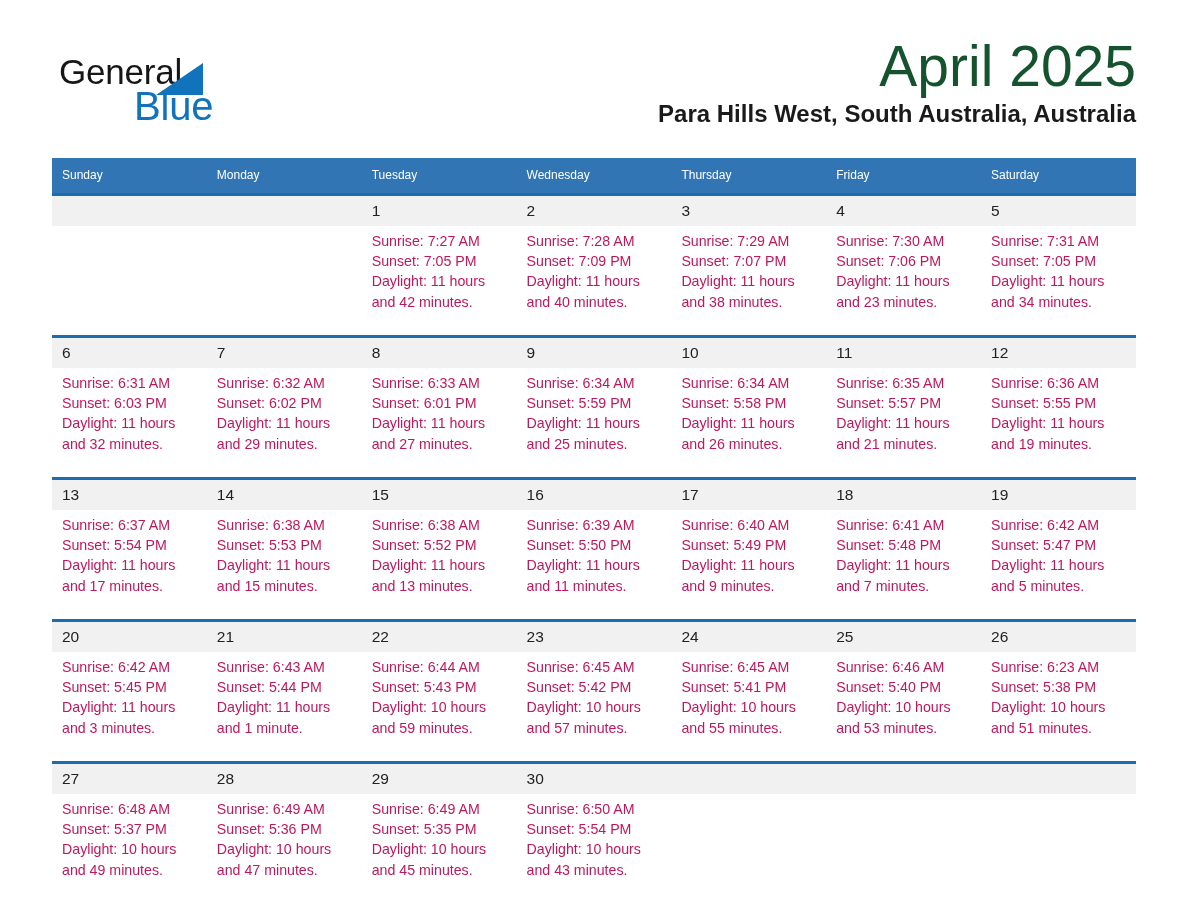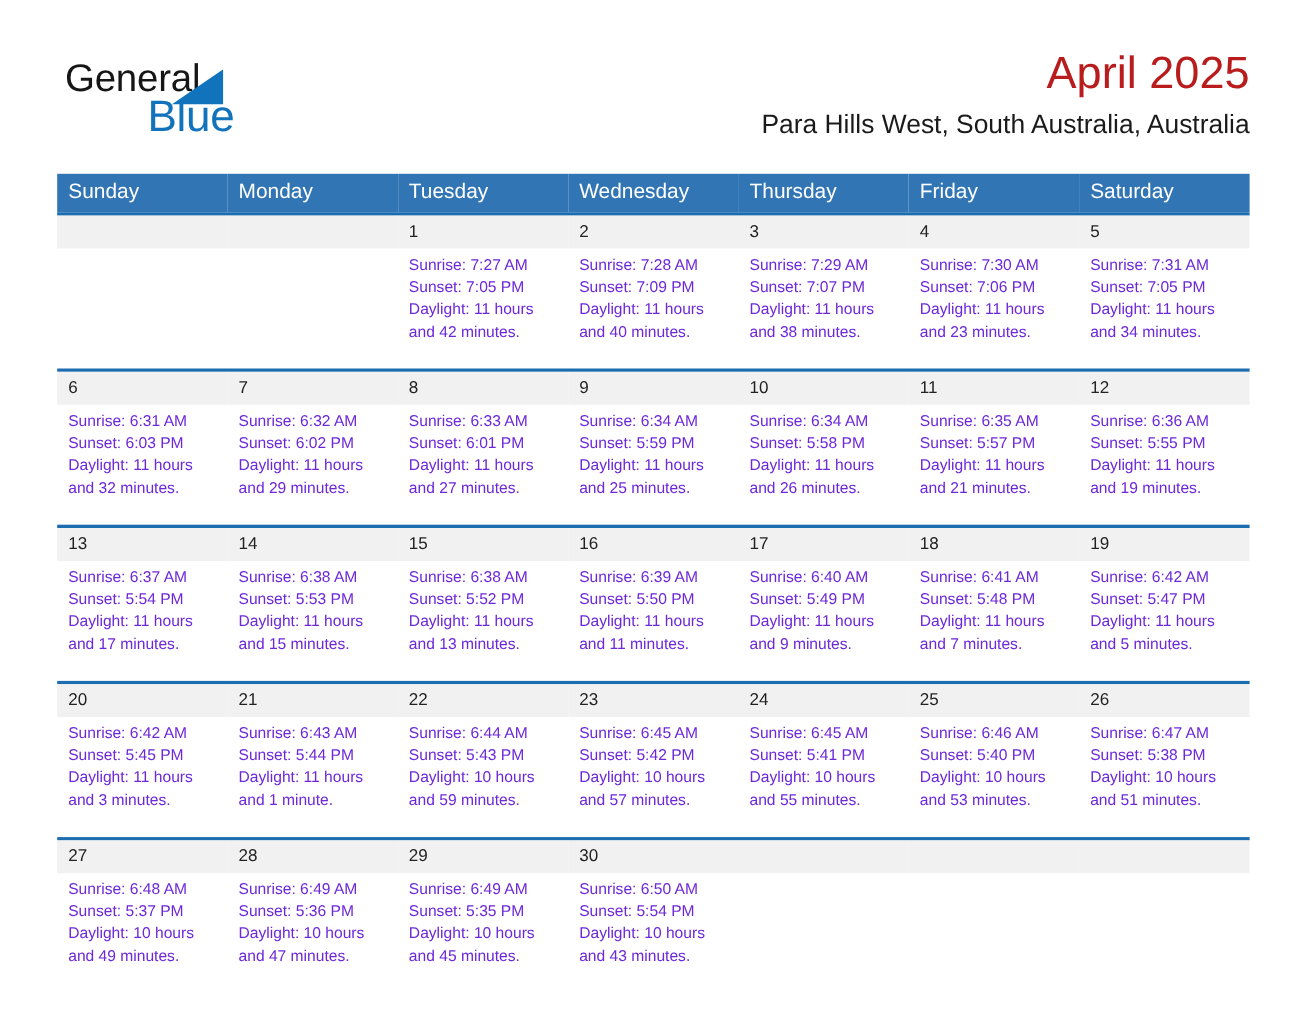--- a/index.html
+++ b/index.html
@@ -67,52 +67,52 @@
     letter-spacing: -0.2px;
   }
 
   .title-block {
     position: absolute;
     right: 0;
     top: 0;
     text-align: right;
   }
   .month-title {
-    font-size: 41px;
-    color: #b91c1c;
+    font-size: 57px;
+    color: #14532d;
     font-weight: 400;
     line-height: 52px;
     letter-spacing: 0px;
     white-space: nowrap;
   }
   .location-title {
     margin-top: 8px;
     font-size: 24px;
     color: #1a1a1a;
-    font-weight: 400;
+    font-weight: 700;
     line-height: 28px;
     white-space: nowrap;
   }
 
   
   .calendar {
     position: absolute;
     left: 52px;
     top: 158px;
     width: 1084px;
     border-collapse: collapse;
     table-layout: fixed;
   }
 
   .calendar col { width: 154.85px; }
 
   .cal-head th {
     background: #3175b4;
     color: #ffffff;
-    font-size: 19px;
+    font-size: 12px;
     font-weight: 400;
     text-align: left;
     padding: 8px 0 9px 10px;
     line-height: 18px;
     vertical-align: middle;
   }
 
   
   tr.week-sep td {
     padding: 0;
@@ -129,21 +129,21 @@
     color: #222222;
     padding: 5px 0 6px 10px;
     line-height: 19px;
     vertical-align: top;
     height: 19px;
   }
 
   tr.dayinfo td {
     background: #ffffff;
     font-size: 14.2px;
-    color: #6d28d9;
+    color: #be185d;
     padding: 5px 12px 12px 10px;
     line-height: 20.2px;
     vertical-align: top;
     height: 92px;
   }
   tr.dayinfo td .line { white-space: nowrap; }
   tr.dayinfo td.empty { }
 </style>
 </head>
 <body>
@@ -400,21 +400,21 @@
             <div class="line">Daylight: 10 hours</div>
             <div class="line">and 55 minutes.</div>
           </td>
           <td>
             <div class="line">Sunrise: 6:46 AM</div>
             <div class="line">Sunset: 5:40 PM</div>
             <div class="line">Daylight: 10 hours</div>
             <div class="line">and 53 minutes.</div>
           </td>
           <td>
-            <div class="line">Sunrise: 6:47 AM</div>
+            <div class="line">Sunrise: 6:23 AM</div>
             <div class="line">Sunset: 5:38 PM</div>
             <div class="line">Daylight: 10 hours</div>
             <div class="line">and 51 minutes.</div>
           </td>
         </tr>
         <tr class="week-sep">
           <td colspan="7"></td>
         </tr>
         <tr class="daynum">
           <td>27</td>

